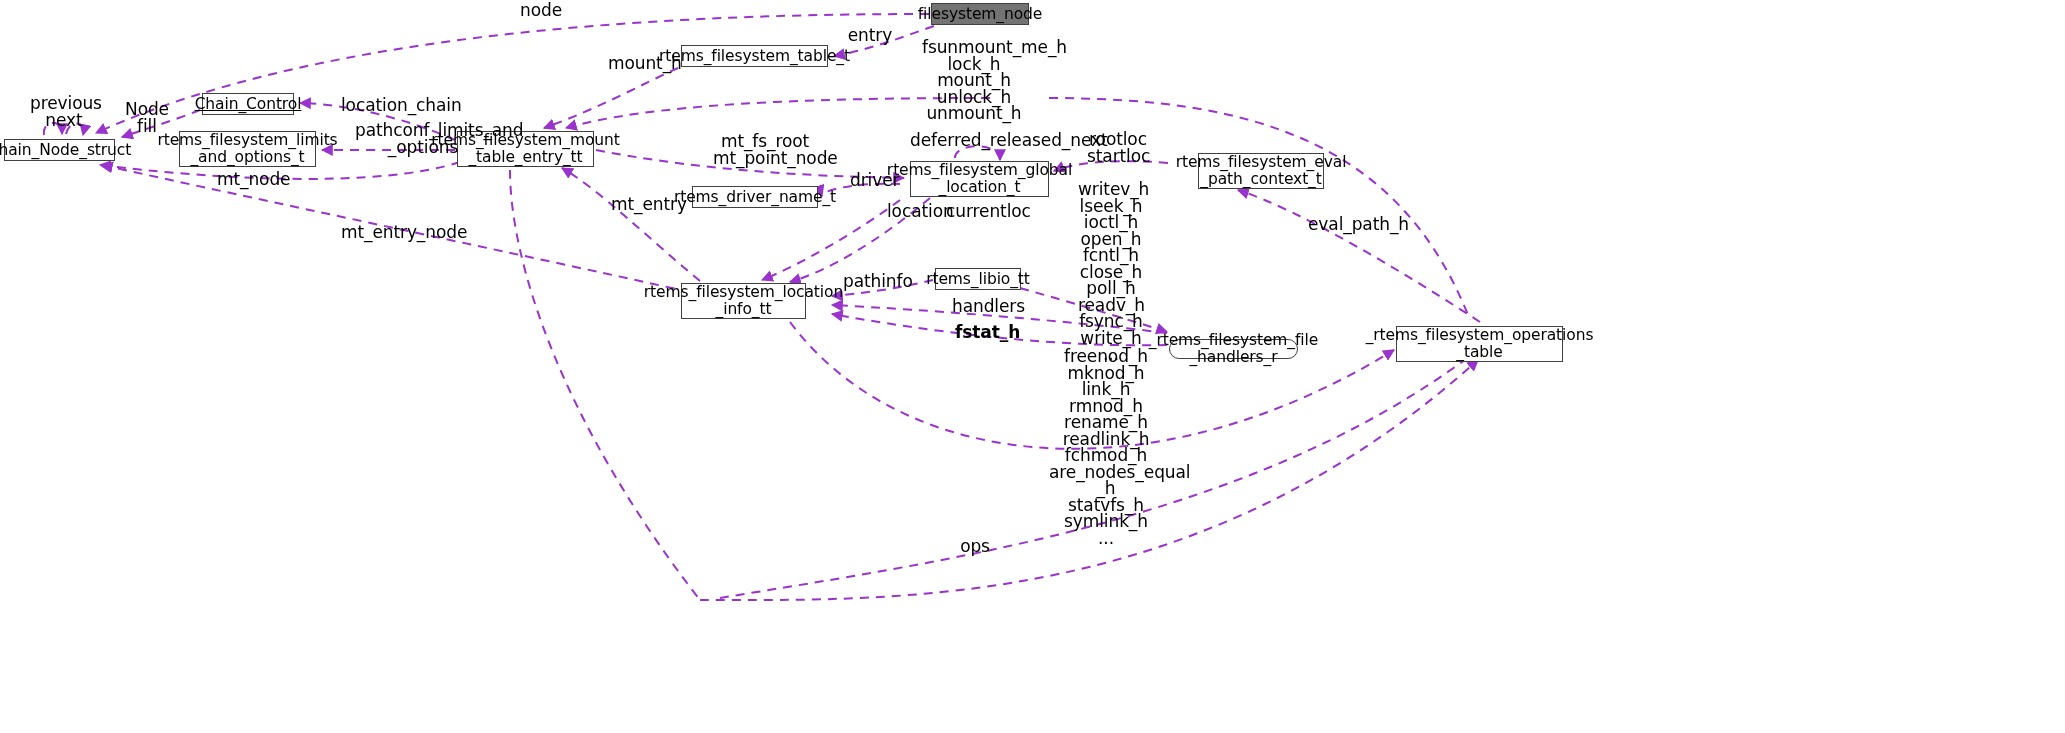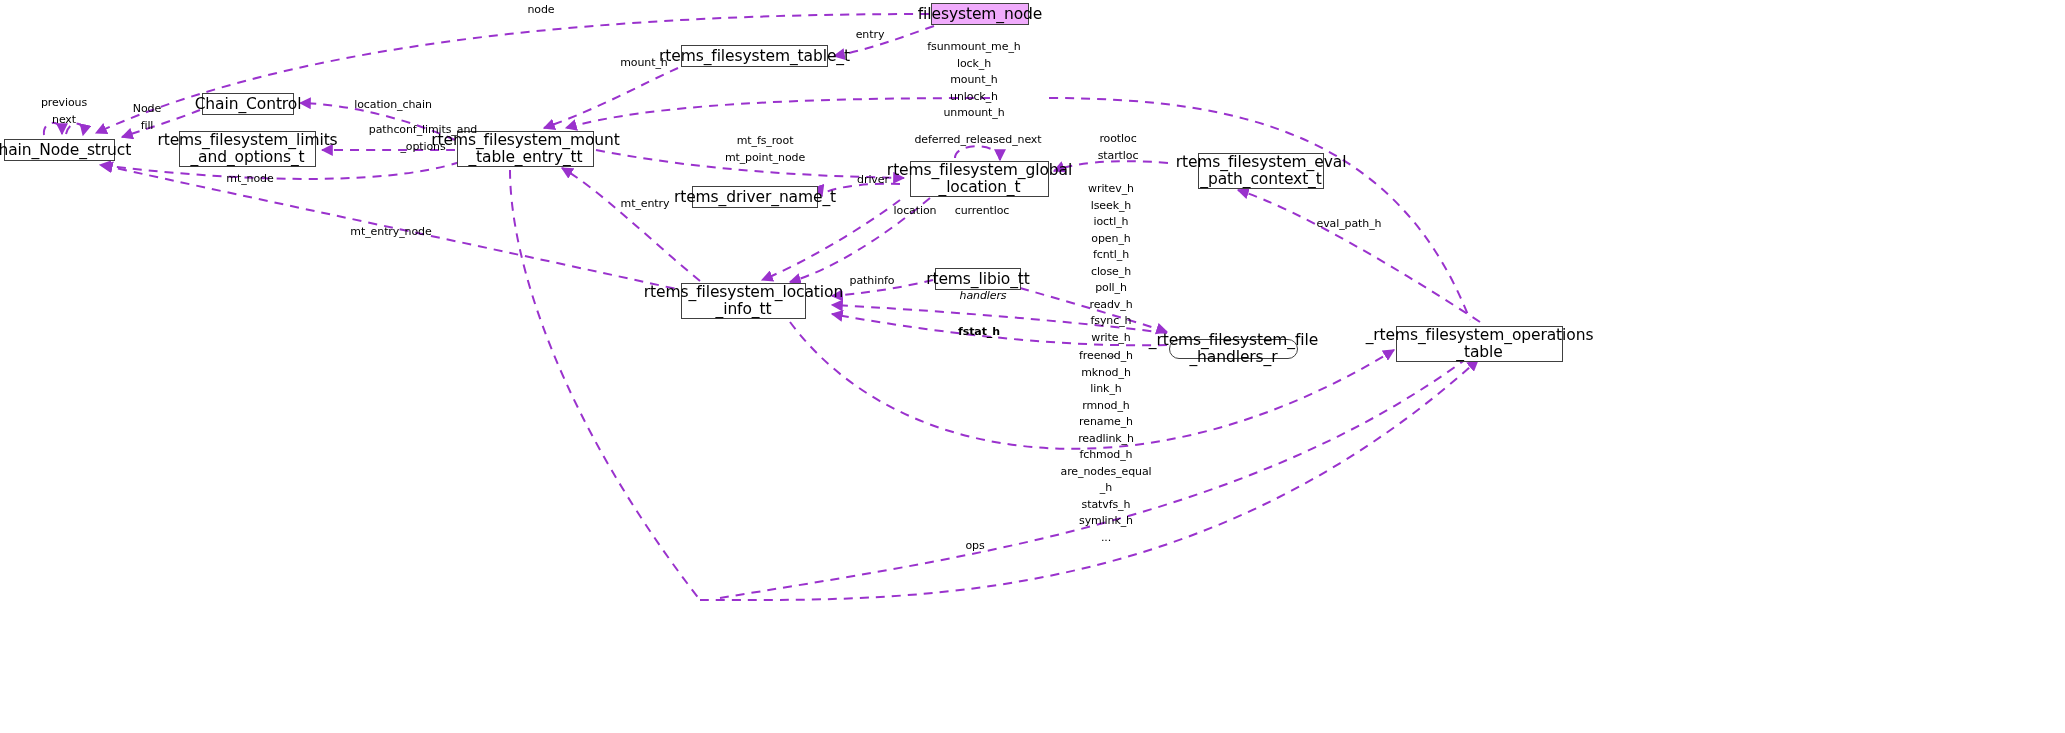--- a/index.html
+++ b/index.html
@@ -31,25 +31,25 @@
     font-size: 15.5px;
     line-height: 17px;
     text-align: center;
     display: flex;
     align-items: center;
     justify-content: center;
     white-space: pre-line;
     letter-spacing: -0.1px;
   }
   .node.highlight {
-    background: #f0abfc;
+    background: #737373;
   }
   .elabel {
     position: absolute;
-    font-size: 11px;
+    font-size: 17px;
     line-height: 16.5px;
     color: #000000;
     white-space: pre-line;
     text-align: center;
     letter-spacing: -0.1px;
   }
 </style>
 </head>
 <body>
 
@@ -116,21 +116,21 @@
 
       <path d="M 700 600 C 900 600 1200 610 1478 360" marker-end="url(#arrow)"></path>
       <path d="M 720 598 C 950 560 1250 520 1470 356"></path>
     </g>
   </svg>
 
   <div class="node highlight" style="left:931px;top:3px;width:98px;height:22px;">filesystem_node</div>
 
   <div class="node" style="left:681px;top:45px;width:147px;height:22px;">rtems_filesystem_table_t</div>
 
-  <div class="node" style="left:202px;top:93px;width:92px;height:22px;">Chain_Control</div>
+  <div class="node" style="left:202px;top:93px;width:92px;height:22px;text-decoration:underline;">Chain_Control</div>
 
   <div class="node" style="left:4px;top:139px;width:111px;height:22px;">Chain_Node_struct</div>
 
   <div class="node" style="left:179px;top:131px;width:137px;height:36px;">rtems_filesystem_limits
 _and_options_t</div>
 
   <div class="node" style="left:457px;top:131px;width:137px;height:36px;">rtems_filesystem_mount
 _table_entry_tt</div>
 
   <div class="node" style="left:910px;top:161px;width:139px;height:36px;">rtems_filesystem_global
@@ -204,21 +204,21 @@
   <div class="elabel" style="left:843px;top:203px;width:56px;margin-left:44px;">location</div>
 
   <div class="elabel" style="left:946px;top:203px;width:72px;">currentloc</div>
 
   <div class="elabel" style="left:1308px;top:216px;width:82px;">eval_path_h</div>
 
   <div class="elabel" style="left:341px;top:224px;width:100px;">mt_entry_node</div>
 
   <div class="elabel" style="left:843px;top:273px;width:58px;">pathinfo</div>
 
-  <div class="elabel" style="left:952px;top:288px;width:62px;font-style:italic;">handlers</div>
+  <div class="elabel" style="left:952px;top:298px;width:62px;">handlers</div>
 
   <div class="elabel" style="left:955px;top:324px;width:48px;font-weight:bold;">fstat_h</div>
 
   <div class="elabel" style="left:1049px;top:348px;width:114px;">freenod_h
 mknod_h
 link_h
 rmnod_h
 rename_h
 readlink_h
 fchmod_h

